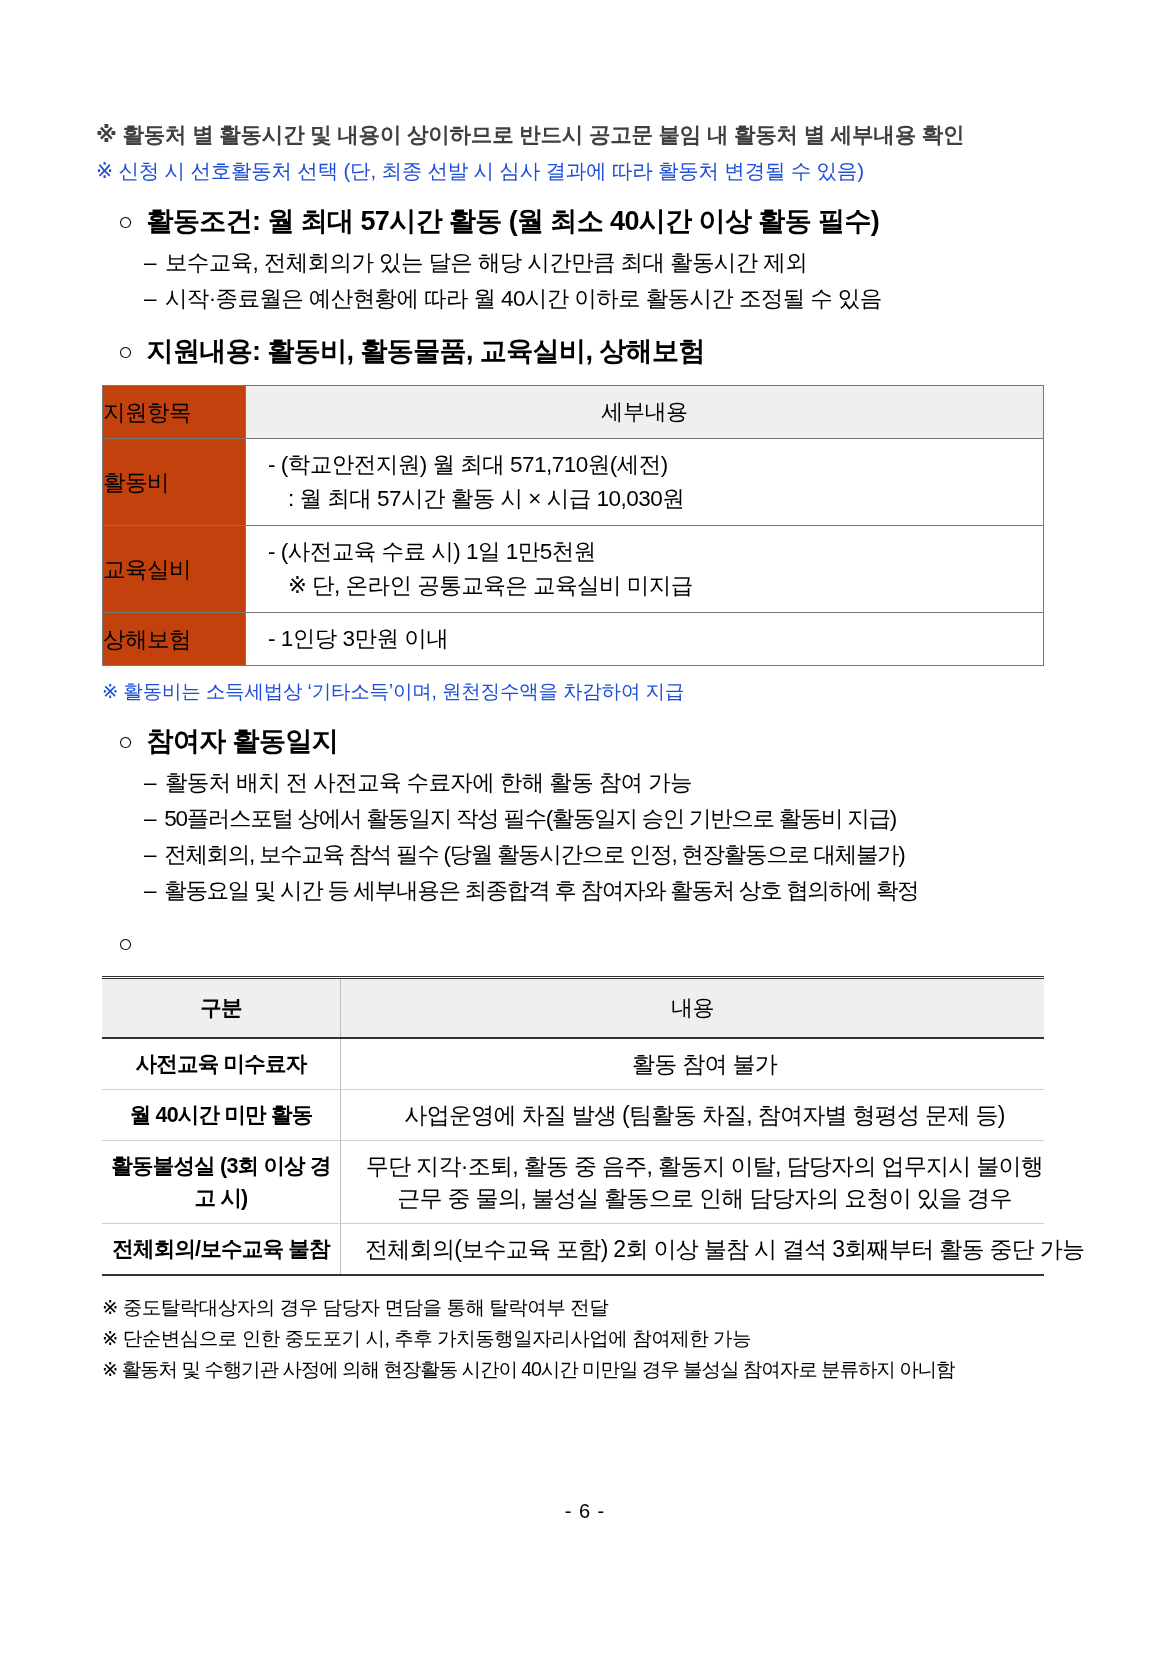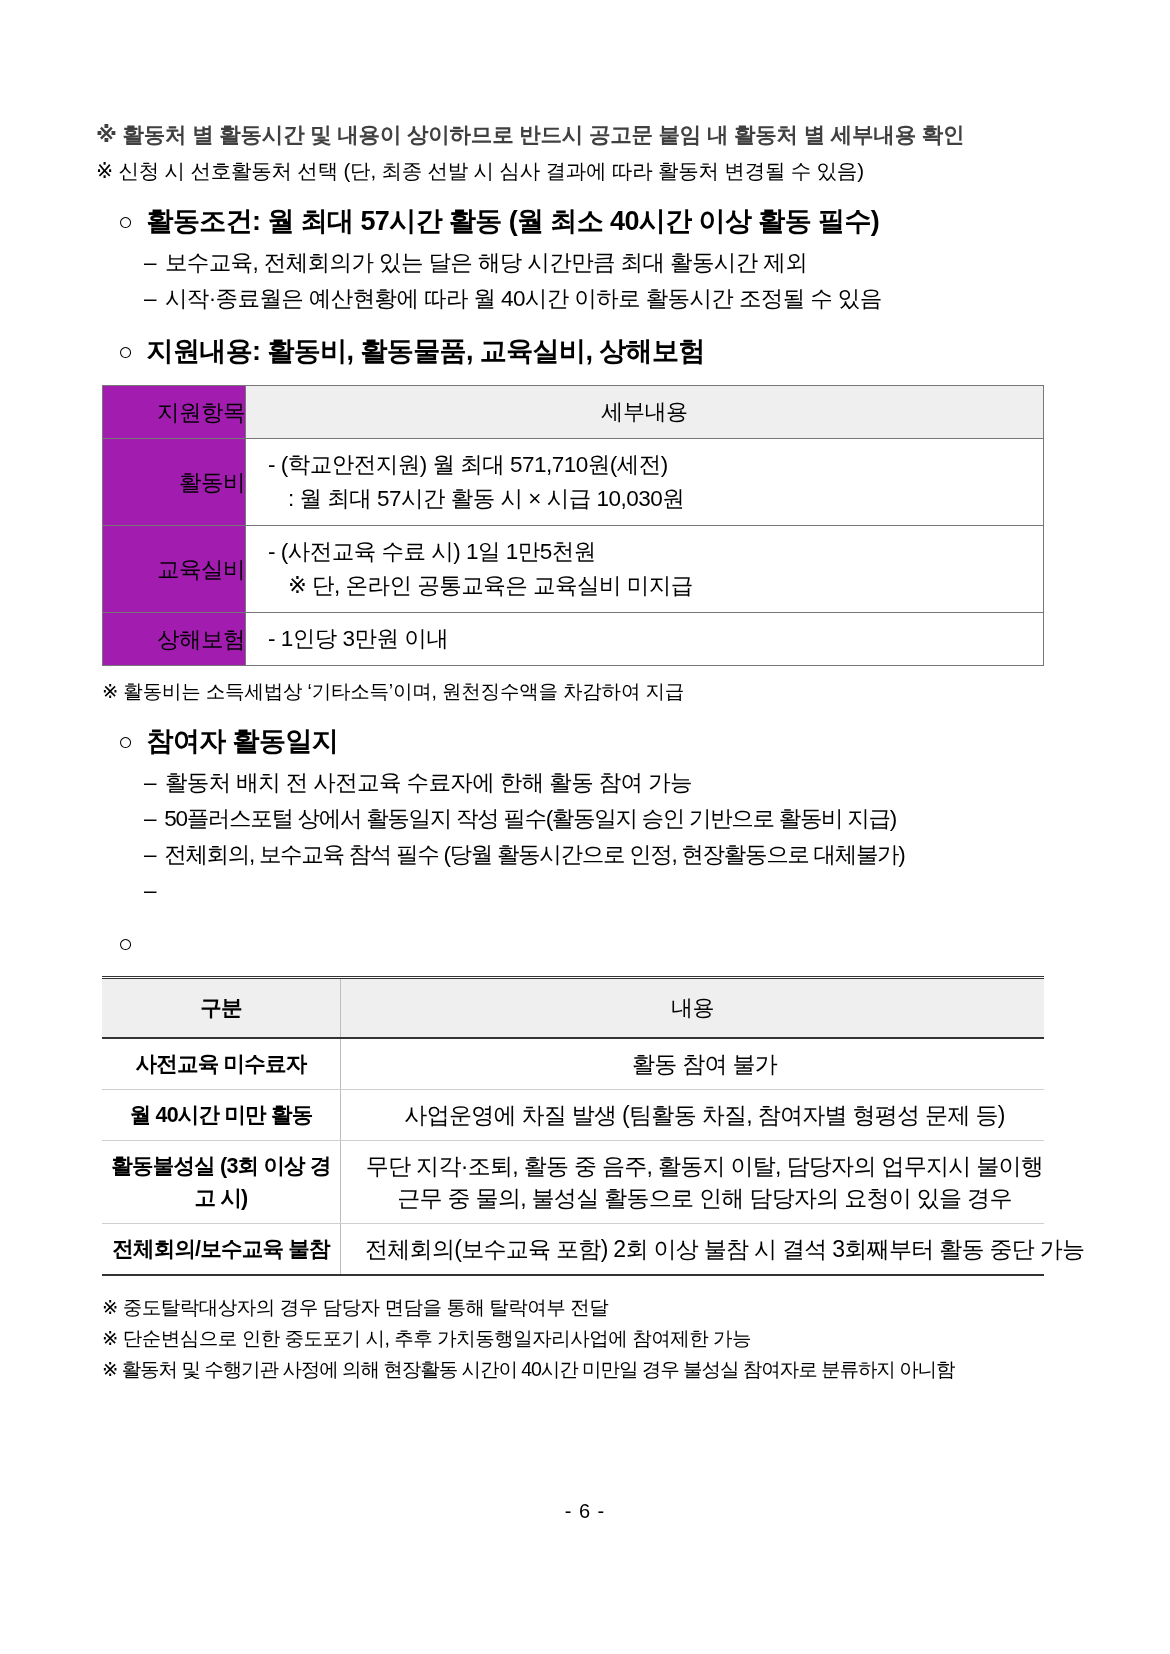--- a/index.html
+++ b/index.html
@@ -30,21 +30,21 @@
     letter-spacing: -0.2px;
   }
   .notice-emph {
     color: #404040;
     font-weight: bold;
     font-size: 21.5px;
     line-height: 34px;
     margin-bottom: 2px;
   }
   .notice-plain {
-    color: #000000;
+    color: #1d4ed8;
     font-size: 20.5px;
     line-height: 33px;
     margin-bottom: 6px;
   }
 
   
   .circle-head {
     display: flex;
     align-items: baseline;
     font-size: 27px;
@@ -95,22 +95,22 @@
   }
   .tbl-support thead th {
     background: #efefef;
     font-size: 22px;
     font-weight: normal;
     height: 52px;
     letter-spacing: -0.4px;
   }
   .tbl-support .col-label {
     width: 142px;
-    background: #a21caf;
-    text-align: right;
+    background: #c2410c;
+    text-align: left;
     font-size: 22.5px;
     letter-spacing: -0.5px;
   }
   .tbl-support .col-detail {
     text-align: left;
     padding: 9px 0 9px 22px;
     font-size: 22.5px;
     line-height: 34px;
     letter-spacing: -0.5px;
   }
@@ -268,20 +268,21 @@
   <div class="dash-item dash-tight">
     <span class="dash">–</span>
     <span>50플러스포털 상에서 활동일지 작성 필수(활동일지 승인 기반으로 활동비 지급)</span>
   </div>
   <div class="dash-item dash-tight">
     <span class="dash">–</span>
     <span>전체회의, 보수교육 참석 필수 (당월 활동시간으로 인정, 현장활동으로 대체불가)</span>
   </div>
   <div class="dash-item dash-tight">
     <span class="dash">–</span>
+    <span>활동요일 및 시간 등 세부내용은 최종합격 후 참여자와 활동처 상호 협의하에 확정</span>
   </div>
 
   <div class="circle-head">
     <span class="marker">○</span>
   </div>
 
   <table class="tbl-dropout">
     <thead>
       <tr>
         <th class="c1">구분</th>

